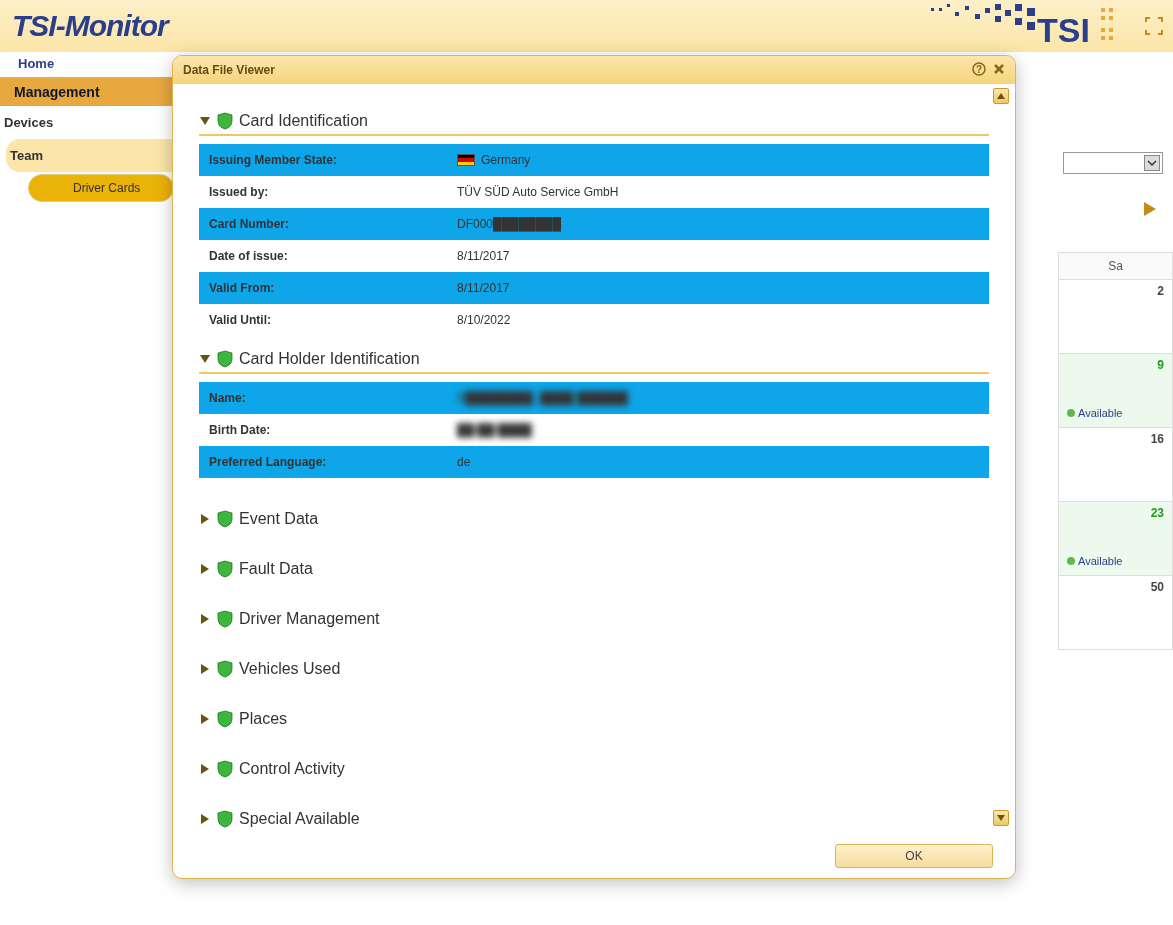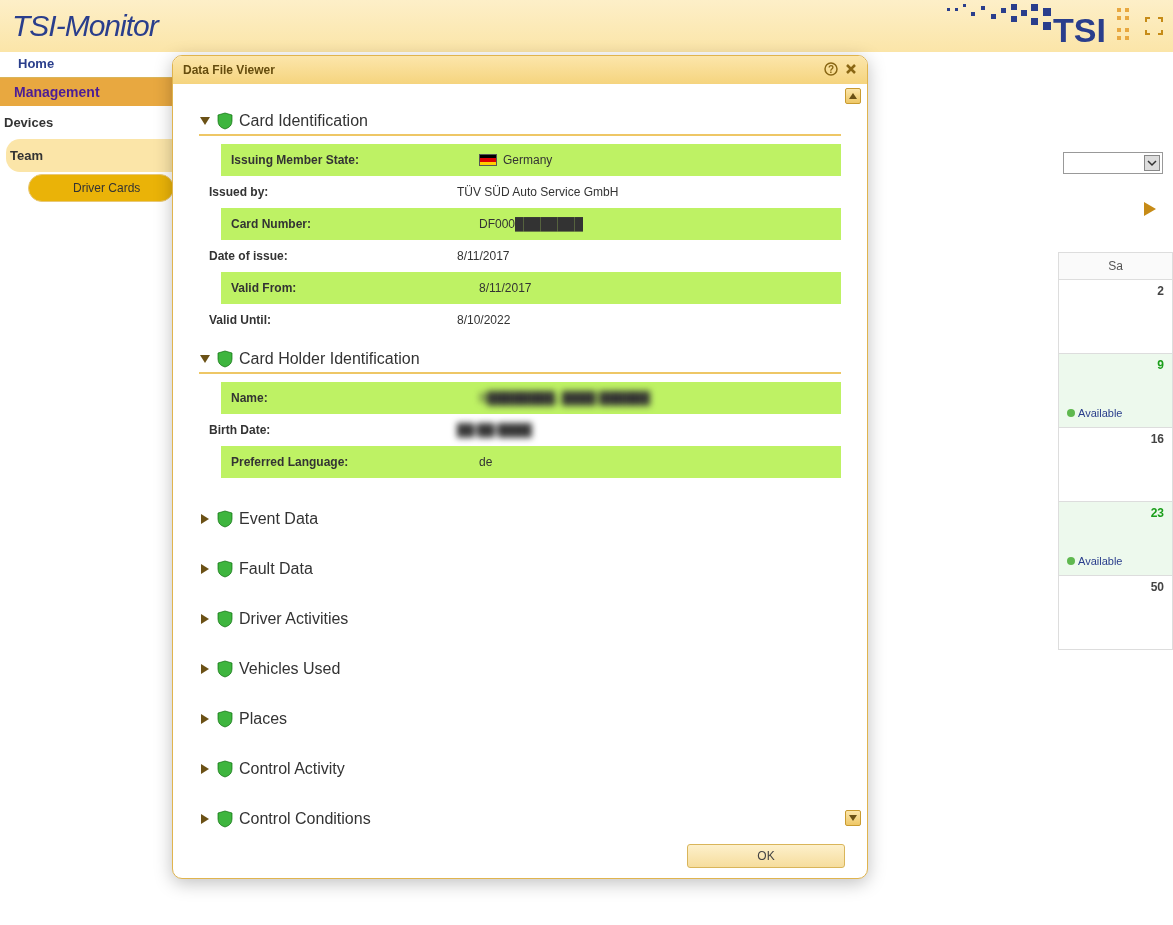--- a/index.html
+++ b/index.html
@@ -1,31 +1,31 @@
 <!DOCTYPE html>
 <html><head>
   <meta charset="utf-8">
   <style>
     * { box-sizing: border-box; margin: 0; padding: 0; }
     body { font-family: Arial, Helvetica, sans-serif; font-size: 13px; background: #fff; width: 1173px; height: 925px; position: relative; overflow: hidden; }
     
     
     .header { height: 52px; background: linear-gradient(#fdefc8, #fbe5a8); display: flex; align-items: center; padding: 0 12px; position: relative; }
-    .logo-text { font-family: Verdana, Arial, sans-serif; font-size: 30px; font-weight: normal; color: #2a3e8c; letter-spacing: -1px; font-style: italic; }
-    .logo-right { position: absolute; right: 10px; top: 4px; display: flex; align-items: center; gap: 0; }
+    .logo-text { font-family: Verdana, Arial, sans-serif; font-size: 30px; font-weight: bold; color: #2a3e8c; letter-spacing: -1px; font-style: italic; }
+    .logo-right { position: absolute; right: 10px; top: 4px; display: flex; align-items: center; gap: 16px; }
     .logo-pixel-pattern { width: 190px; height: 44px; display: flex; align-items: center; justify-content: flex-end; }
     .logo-pixel-pattern svg { width: 100%; height: 100%; }
     .fullscreen-icon { width: 18px; height: 18px; margin-left: 8px; cursor: pointer; }
     
     
     .main-layout { display: flex; height: calc(100% - 52px); }
     .sidebar { width: 180px; background: #fff; }
     .tab-menu { display: flex; height: 26px; border-bottom: 1px solid #d9b55a; }
     .tab-menu-item { padding: 4px 18px; font-size: 13px; color: #2a3e8c; font-weight: bold; cursor: pointer; }
-    .section-header { background: #e8a840; color: #4c1d95; font-weight: bold; padding: 6px 14px; font-size: 14px; }
+    .section-header { background: #e8a840; color: #0f172a; font-weight: bold; padding: 6px 14px; font-size: 14px; }
     .nav-item { padding: 9px 4px; font-size: 13px; color: #333; cursor: pointer; font-weight: bold; }
     .nav-item.active { background: #fbe5a8; border-radius: 14px 0 0 14px; margin-left: 6px; }
     .nav-subitem { padding: 6px 14px 6px 44px; font-size: 12px; color: #333; cursor: pointer; background: #eab308; border: 1px solid #e8c877; border-radius: 14px; margin: 2px 6px 2px 28px; }
     
     
     .content-area { flex: 1; background: #fff; position: relative; }
     
     
     .calendar-strip { position: absolute; right: 0; top: 100px; width: 115px; }
     .cal-dropdown { width: 100px; height: 22px; border: 1px solid #999; background: #fff; position: absolute; right: 10px; top: 0; }
@@ -33,42 +33,42 @@
     .cal-next { position: absolute; right: 14px; top: 48px; color: #c68b17; cursor: pointer; }
     .cal-header { border: 1px solid #ddd; background: #fafafa; padding: 6px 0; text-align: center; font-size: 12px; color: #555; margin-top: 100px; }
     .cal-cell { border: 1px solid #ddd; border-top: none; height: 74px; position: relative; text-align: right; padding: 4px 8px; font-size: 12px; color: #555; background: #fff; }
     .cal-cell.highlight { background: #edf9ed; }
     .cal-cell.highlight .day-num { color: #1a9e1a; font-weight: bold; }
     .cal-cell .day-num { font-weight: bold; color: #444; }
     .cal-available { position: absolute; bottom: 8px; left: 8px; font-size: 11px; color: #2a3e8c; }
     .cal-available .dot { display: inline-block; width: 8px; height: 8px; border-radius: 50%; background: #5fb84f; margin-right: 3px; }
     
     
-    .dialog { position: absolute; left: 172px; top: 55px; width: 696px; height: 824px; background: #fff; border: 1px solid #e0b44e; border-radius: 10px; box-shadow: 0 4px 18px rgba(0,0,0,0.25); z-index: 100; overflow: hidden; }
+    .dialog { position: absolute; left: 172px; top: 55px; width: 844px; height: 824px; background: #fff; border: 1px solid #e0b44e; border-radius: 10px; box-shadow: 0 4px 18px rgba(0,0,0,0.25); z-index: 100; overflow: hidden; }
     .dialog-header { height: 28px; background: linear-gradient(#fce6ab, #f5d47e); border-radius: 8px 8px 0 0; display: flex; align-items: center; padding: 0 10px; color: #664d0e; font-weight: bold; font-size: 12px; position: relative; }
     .dialog-help, .dialog-close { position: absolute; top: 5px; width: 16px; height: 16px; cursor: pointer; display: flex; align-items: center; justify-content: center; font-weight: bold; color: #8a6714; }
     .dialog-help { right: 28px; }
     .dialog-close { right: 8px; }
     .dialog-body { padding: 28px 26px 10px 26px; height: calc(100% - 28px - 48px); position: relative; overflow: hidden; }
     .dialog-scroll { position: absolute; right: 6px; top: 4px; bottom: 4px; width: 16px; }
     .dialog-scroll-track-btn { width: 16px; height: 16px; background: linear-gradient(#fce6ab, #eec766); border: 1px solid #c99b30; border-radius: 2px; display: flex; align-items: center; justify-content: center; cursor: pointer; }
     .dialog-scroll-up { position: absolute; top: 0; }
     .dialog-scroll-down { position: absolute; bottom: 0; }
     .dialog-footer { position: absolute; bottom: 10px; right: 22px; }
     .btn-ok { width: 158px; height: 24px; background: linear-gradient(#fdf0cb, #f6dd9d); border: 1px solid #d9b55a; border-radius: 3px; color: #444; font-size: 12px; cursor: pointer; }
     
     
     .section { margin-bottom: 14px; }
     .section-title-row { display: flex; align-items: center; gap: 6px; border-bottom: 2px solid #eec766; padding-bottom: 4px; margin-bottom: 8px; cursor: pointer; }
     .triangle { display: inline-flex; align-items: center; justify-content: center; }
     .shield { display: inline-flex; align-items: center; justify-content: center; }
     .section-title-text { font-size: 16px; color: #333; }
     
     .data-row { display: flex; align-items: center; height: 32px; padding: 0 10px; font-size: 12px; }
-    .data-row.stripe { background: #bef264; margin-left: 22px; }
+    .data-row.stripe { background: #0ea5e9; }
     .data-label { width: 248px; font-weight: bold; color: #333; }
     .data-value { color: #333; display: flex; align-items: center; gap: 6px; }
     .flag { width: 18px; height: 12px; display: inline-block; position: relative; border: 1px solid #555; overflow: hidden; }
     .flag .stripe1 { position: absolute; top: 0; left: 0; right: 0; height: 33.3%; background: #000; }
     .flag .stripe2 { position: absolute; top: 33.3%; left: 0; right: 0; height: 33.3%; background: #dd0000; }
     .flag .stripe3 { position: absolute; bottom: 0; left: 0; right: 0; height: 33.3%; background: #ffce00; }
     .blurred { filter: blur(3px); user-select: none; }
     
     .collapsed-section { display: flex; align-items: center; gap: 6px; margin-bottom: 16px; cursor: pointer; margin-top: 32px; }
   </style>
@@ -304,21 +304,21 @@
           <span class="triangle">
             <svg width="12" height="12" viewBox="0 0 12 12">
               <path d="M2 1 L10 6 L2 11 Z" fill="#6b5116"></path>
             </svg>
           </span>
           <span class="shield">
             <svg width="16" height="18" viewBox="0 0 16 18">
               <path d="M8 1 L15 3 L15 9 Q15 15 8 17 Q1 15 1 9 L1 3 Z" fill="#3eb53e" stroke="#0d6e0d" stroke-width="0.7"></path>
             </svg>
           </span>
-          <span class="section-title-text">Driver Activities</span>
+          <span class="section-title-text">Driver Management</span>
         </div>
         <div class="collapsed-section">
           <span class="triangle">
             <svg width="12" height="12" viewBox="0 0 12 12">
               <path d="M2 1 L10 6 L2 11 Z" fill="#6b5116"></path>
             </svg>
           </span>
           <span class="shield">
             <svg width="16" height="18" viewBox="0 0 16 18">
               <path d="M8 1 L15 3 L15 9 Q15 15 8 17 Q1 15 1 9 L1 3 Z" fill="#3eb53e" stroke="#0d6e0d" stroke-width="0.7"></path>
@@ -356,21 +356,21 @@
           <span class="triangle">
             <svg width="12" height="12" viewBox="0 0 12 12">
               <path d="M2 1 L10 6 L2 11 Z" fill="#6b5116"></path>
             </svg>
           </span>
           <span class="shield">
             <svg width="16" height="18" viewBox="0 0 16 18">
               <path d="M8 1 L15 3 L15 9 Q15 15 8 17 Q1 15 1 9 L1 3 Z" fill="#3eb53e" stroke="#0d6e0d" stroke-width="0.7"></path>
             </svg>
           </span>
-          <span class="section-title-text">Control Conditions</span>
+          <span class="section-title-text">Special Available</span>
         </div>
       </div>
 
     <div class="dialog-scroll">
       <div class="dialog-scroll-track-btn dialog-scroll-up">
         <svg width="10" height="10" viewBox="0 0 10 10">
             <path d="M5 2 L9 8 L1 8 Z" fill="#6b5116"></path>
           </svg>
       </div>
       <div class="dialog-scroll-track-btn dialog-scroll-down">

